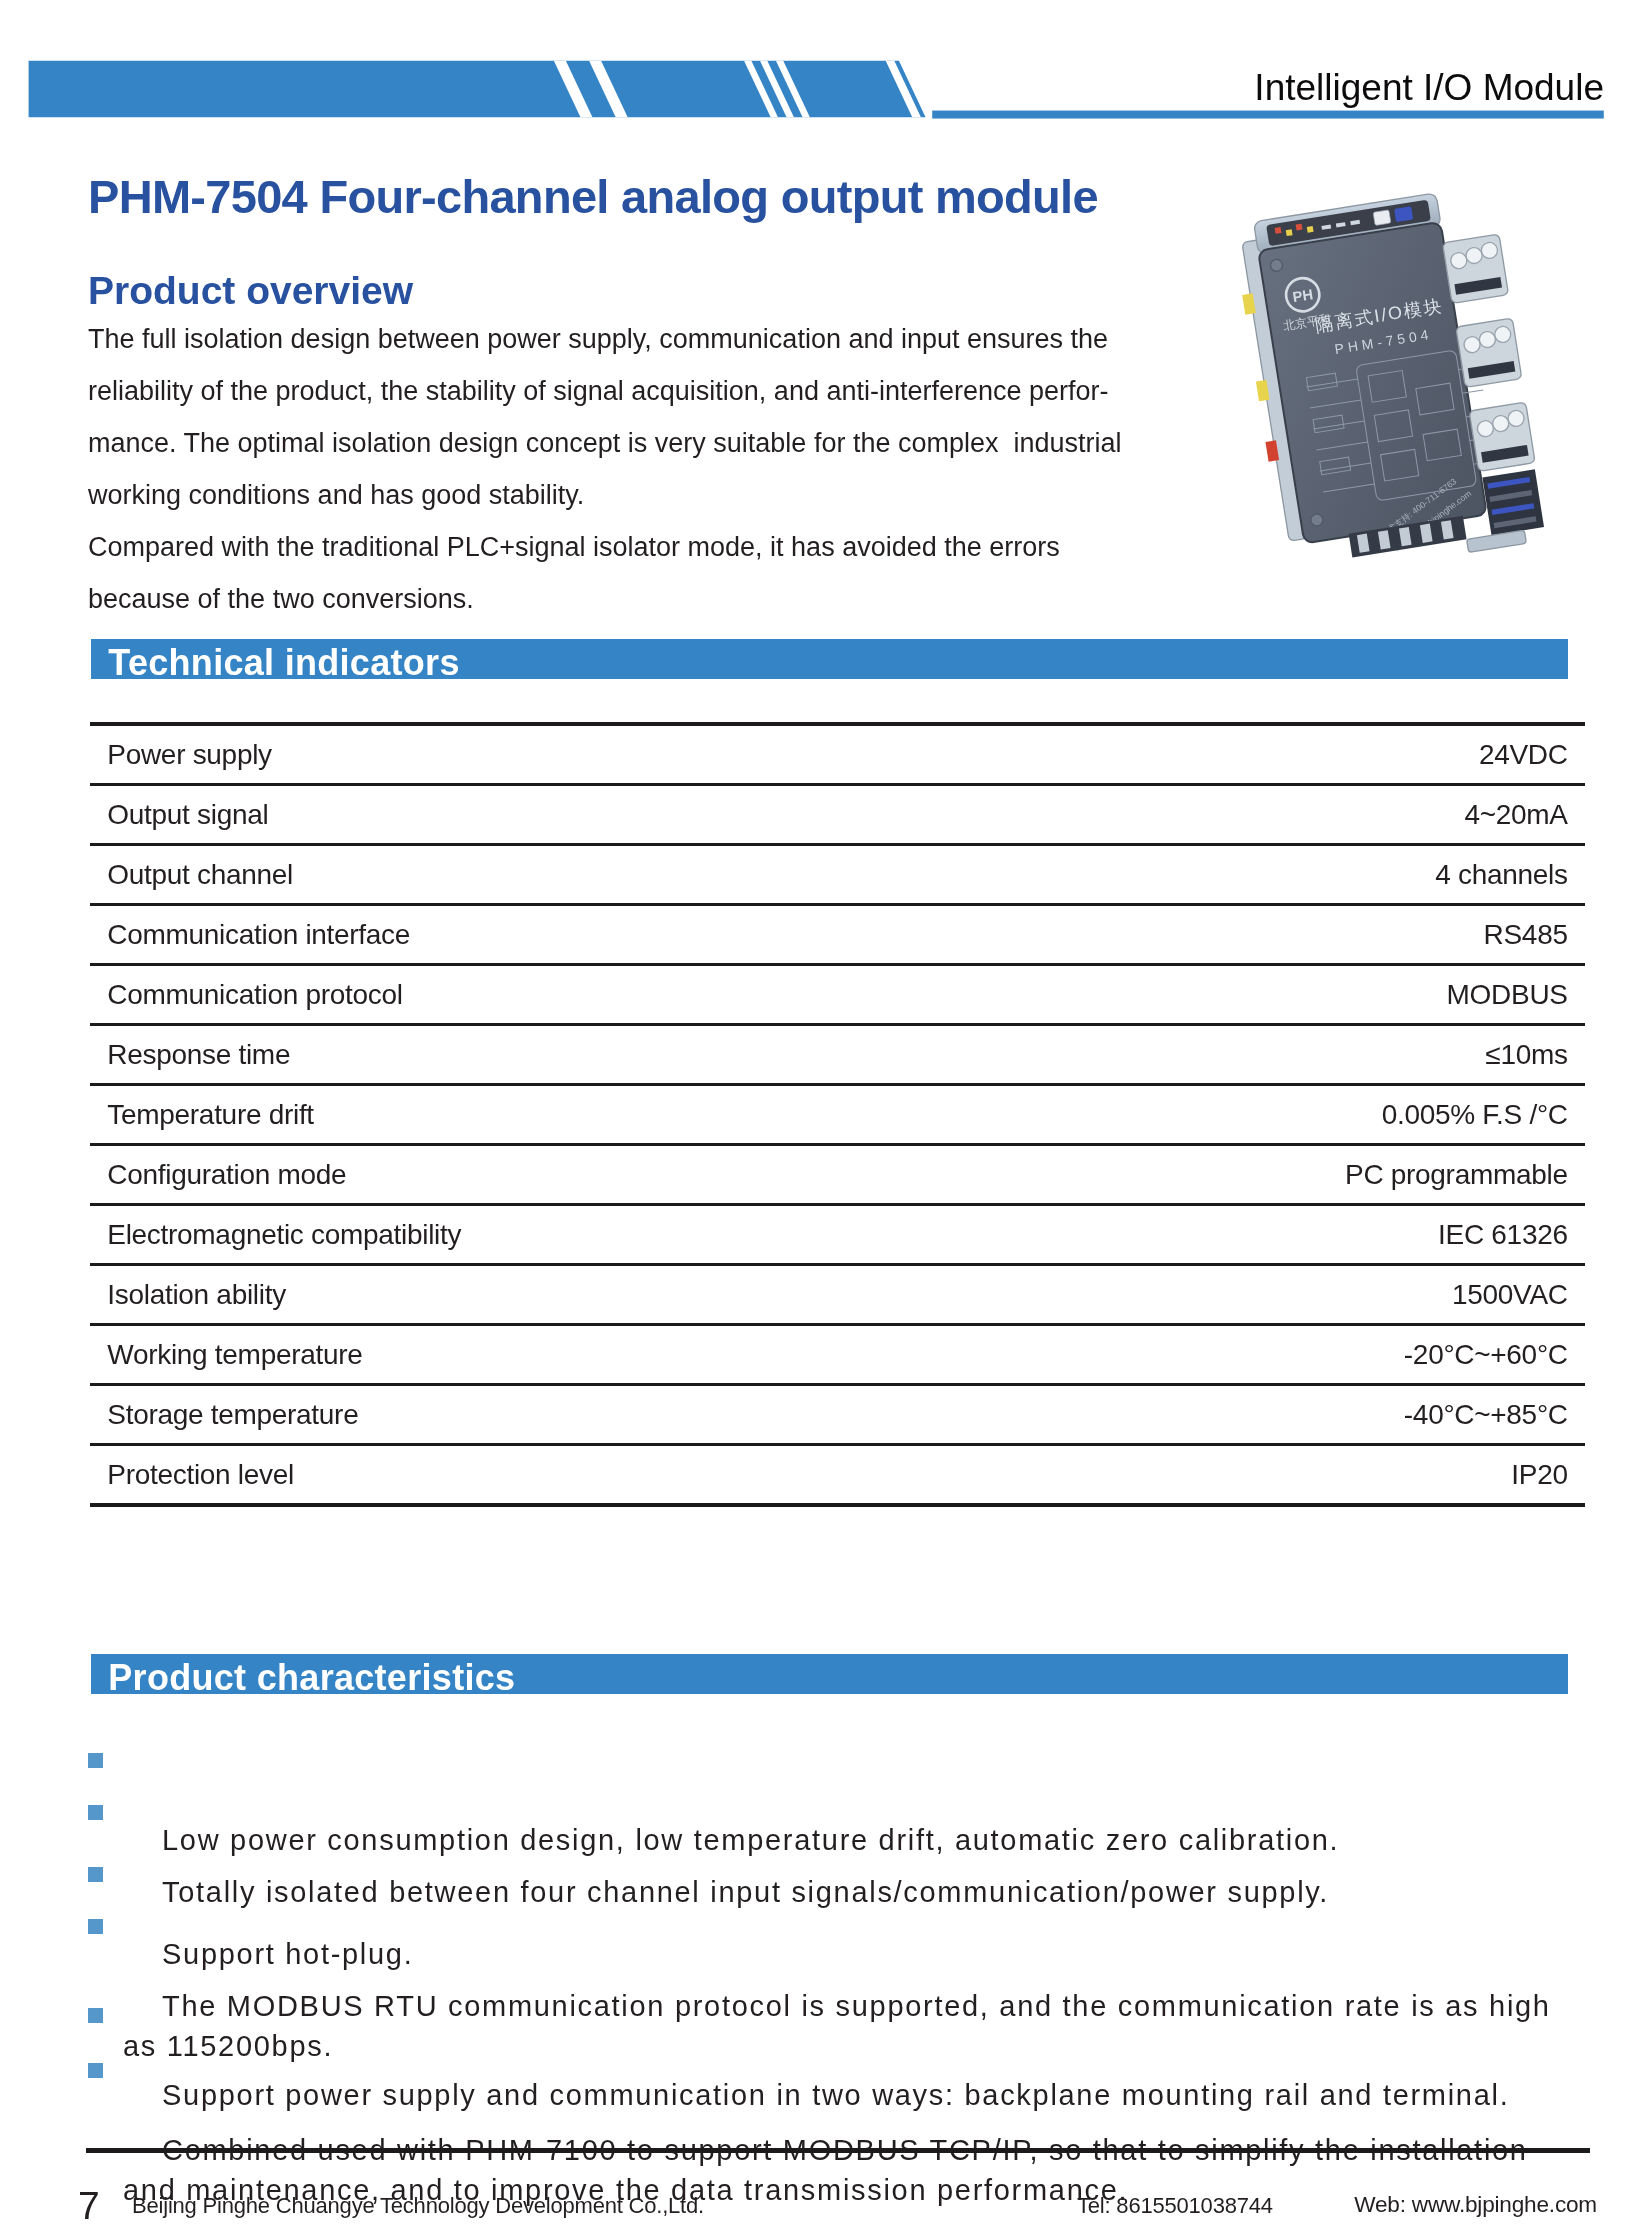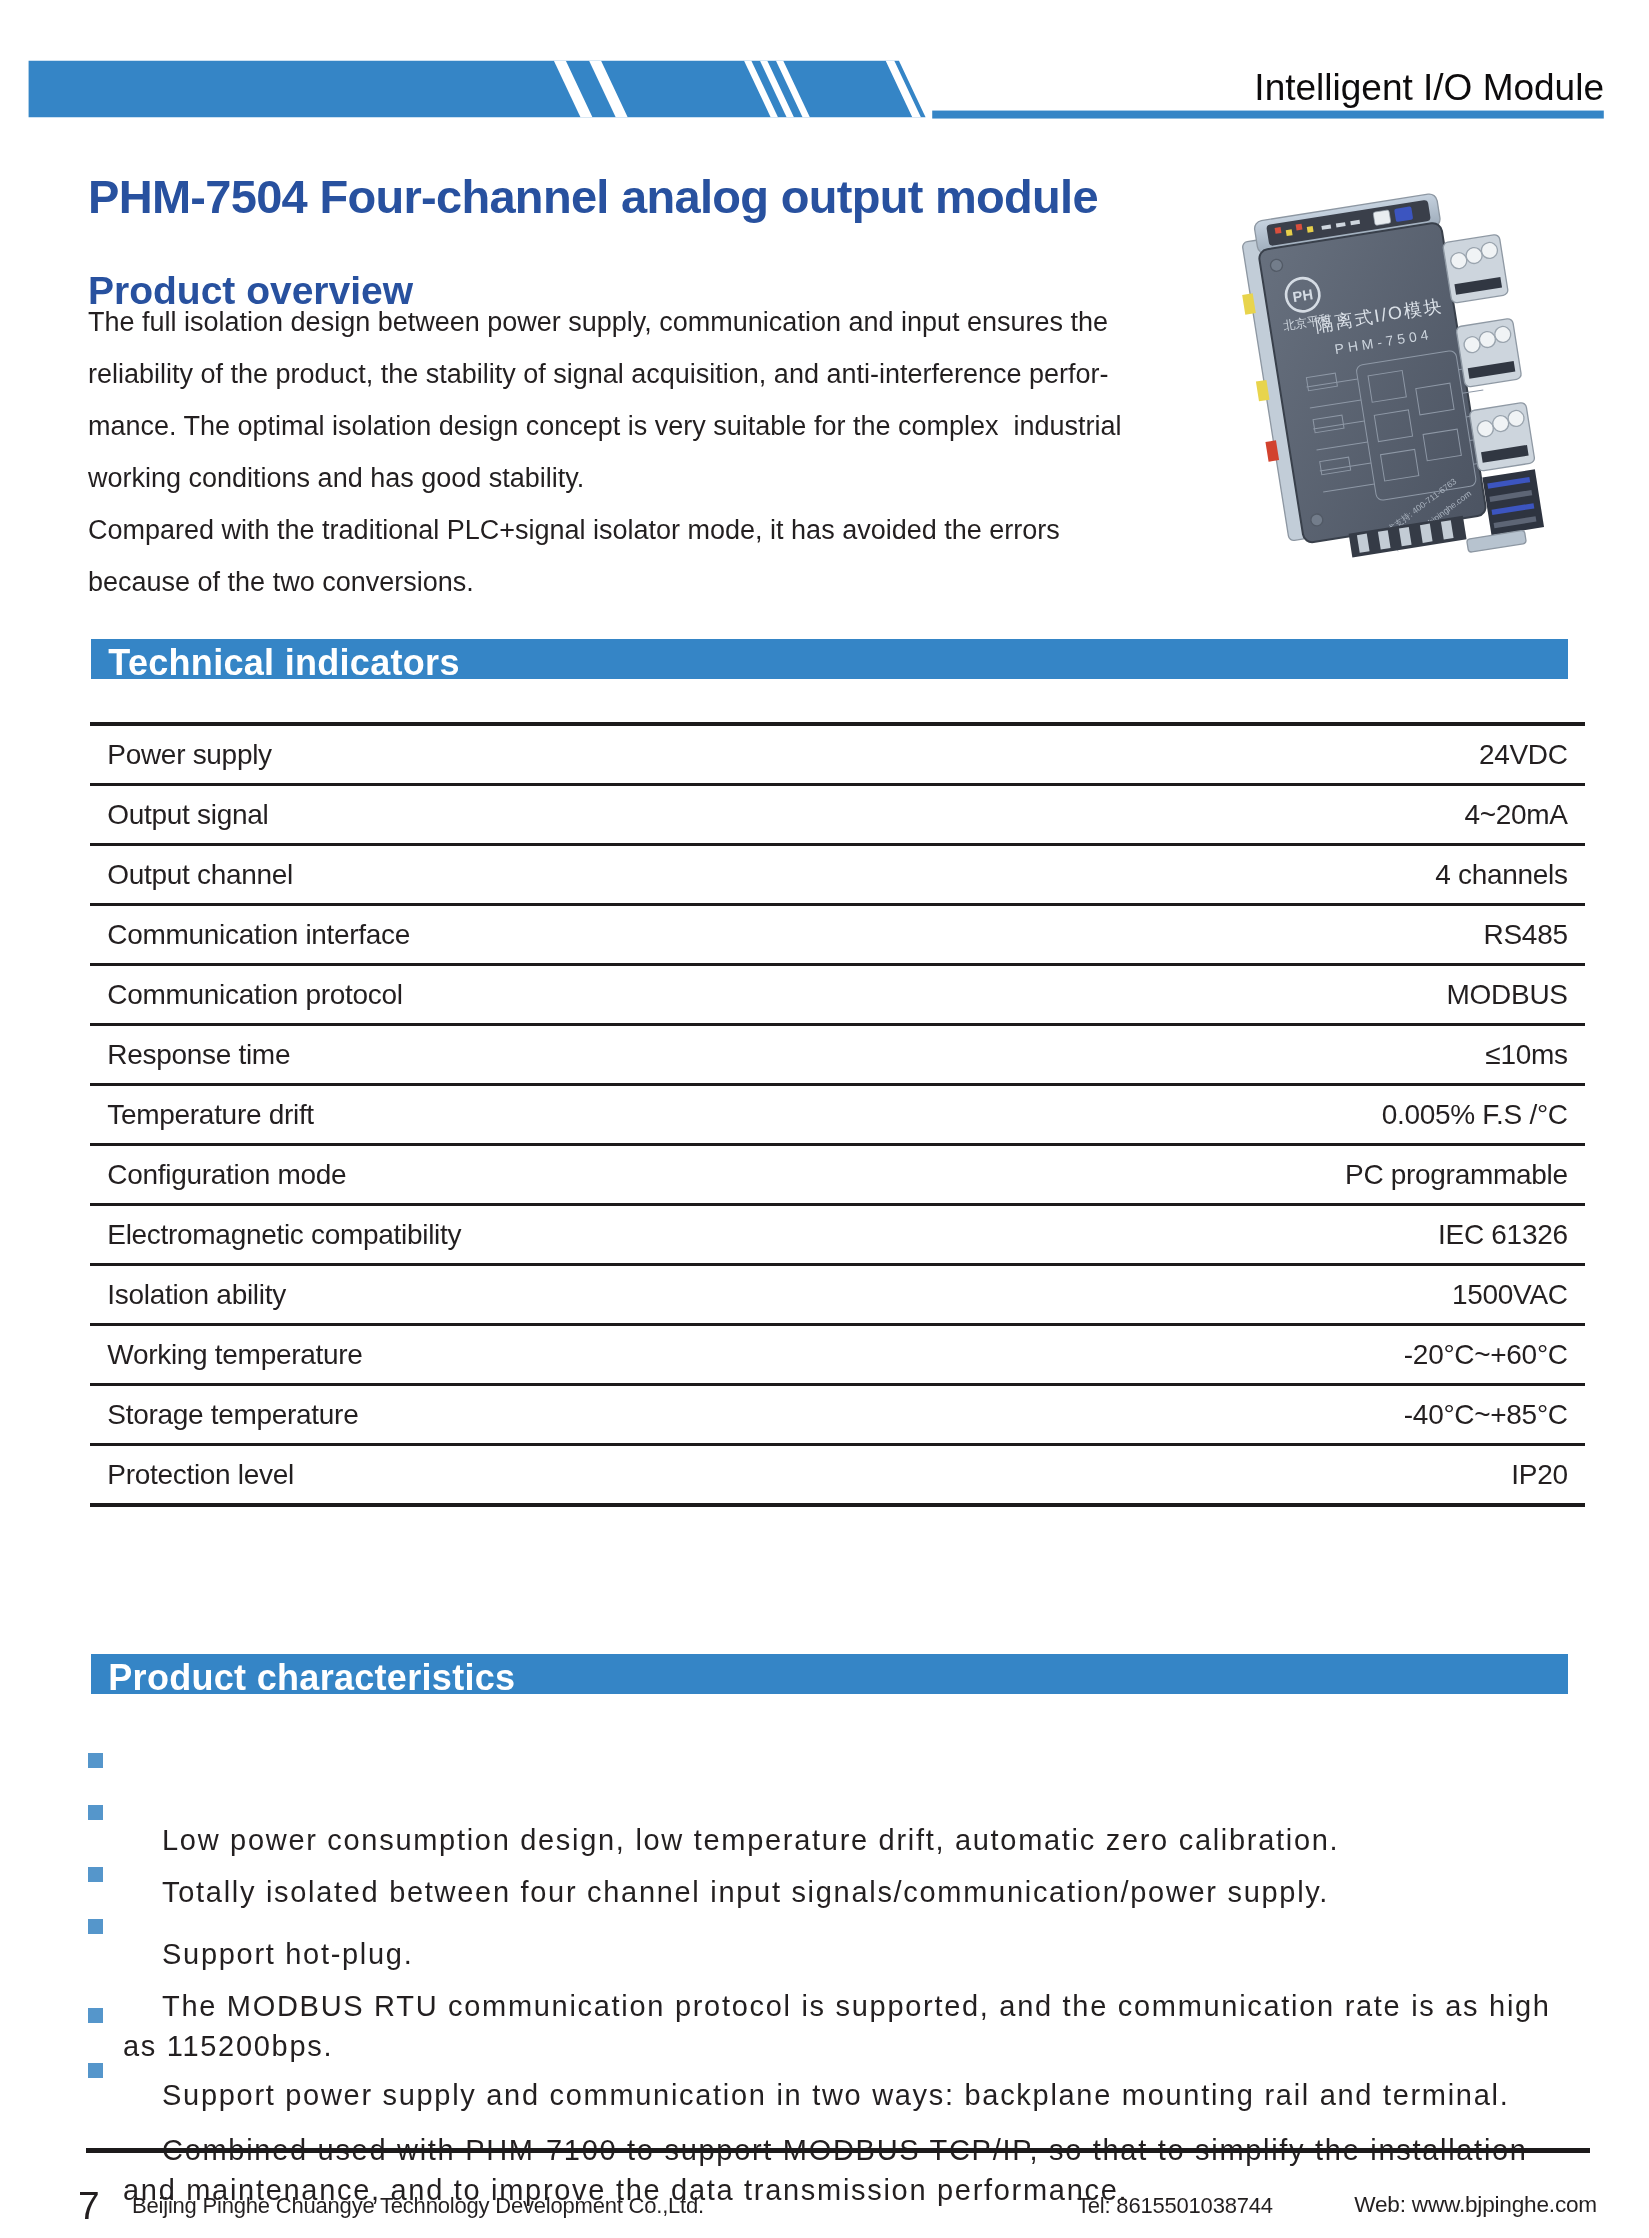--- a/index.html
+++ b/index.html
@@ -27,21 +27,21 @@
     left:88px;top:169px;
     font-size:47px;font-weight:bold;letter-spacing:-0.7px;
     color:var(--title-blue,#28519f);
   }
   #overview-heading{
     left:88px;top:269px;
     font-size:39px;font-weight:bold;
     color:var(--title-blue,#28519f);
   }
   #overview-body{
-    left:88px;top:296px;width:1104px;
+    left:88px;top:313px;width:1104px;
     font-size:27px;line-height:52px;
     white-space:pre-wrap;
     color:var(--text-black,#231f20);
   }
 
   
   #figure{left:1177px;top:160px;width:452px;height:459px;}
 
   
   .banner{

